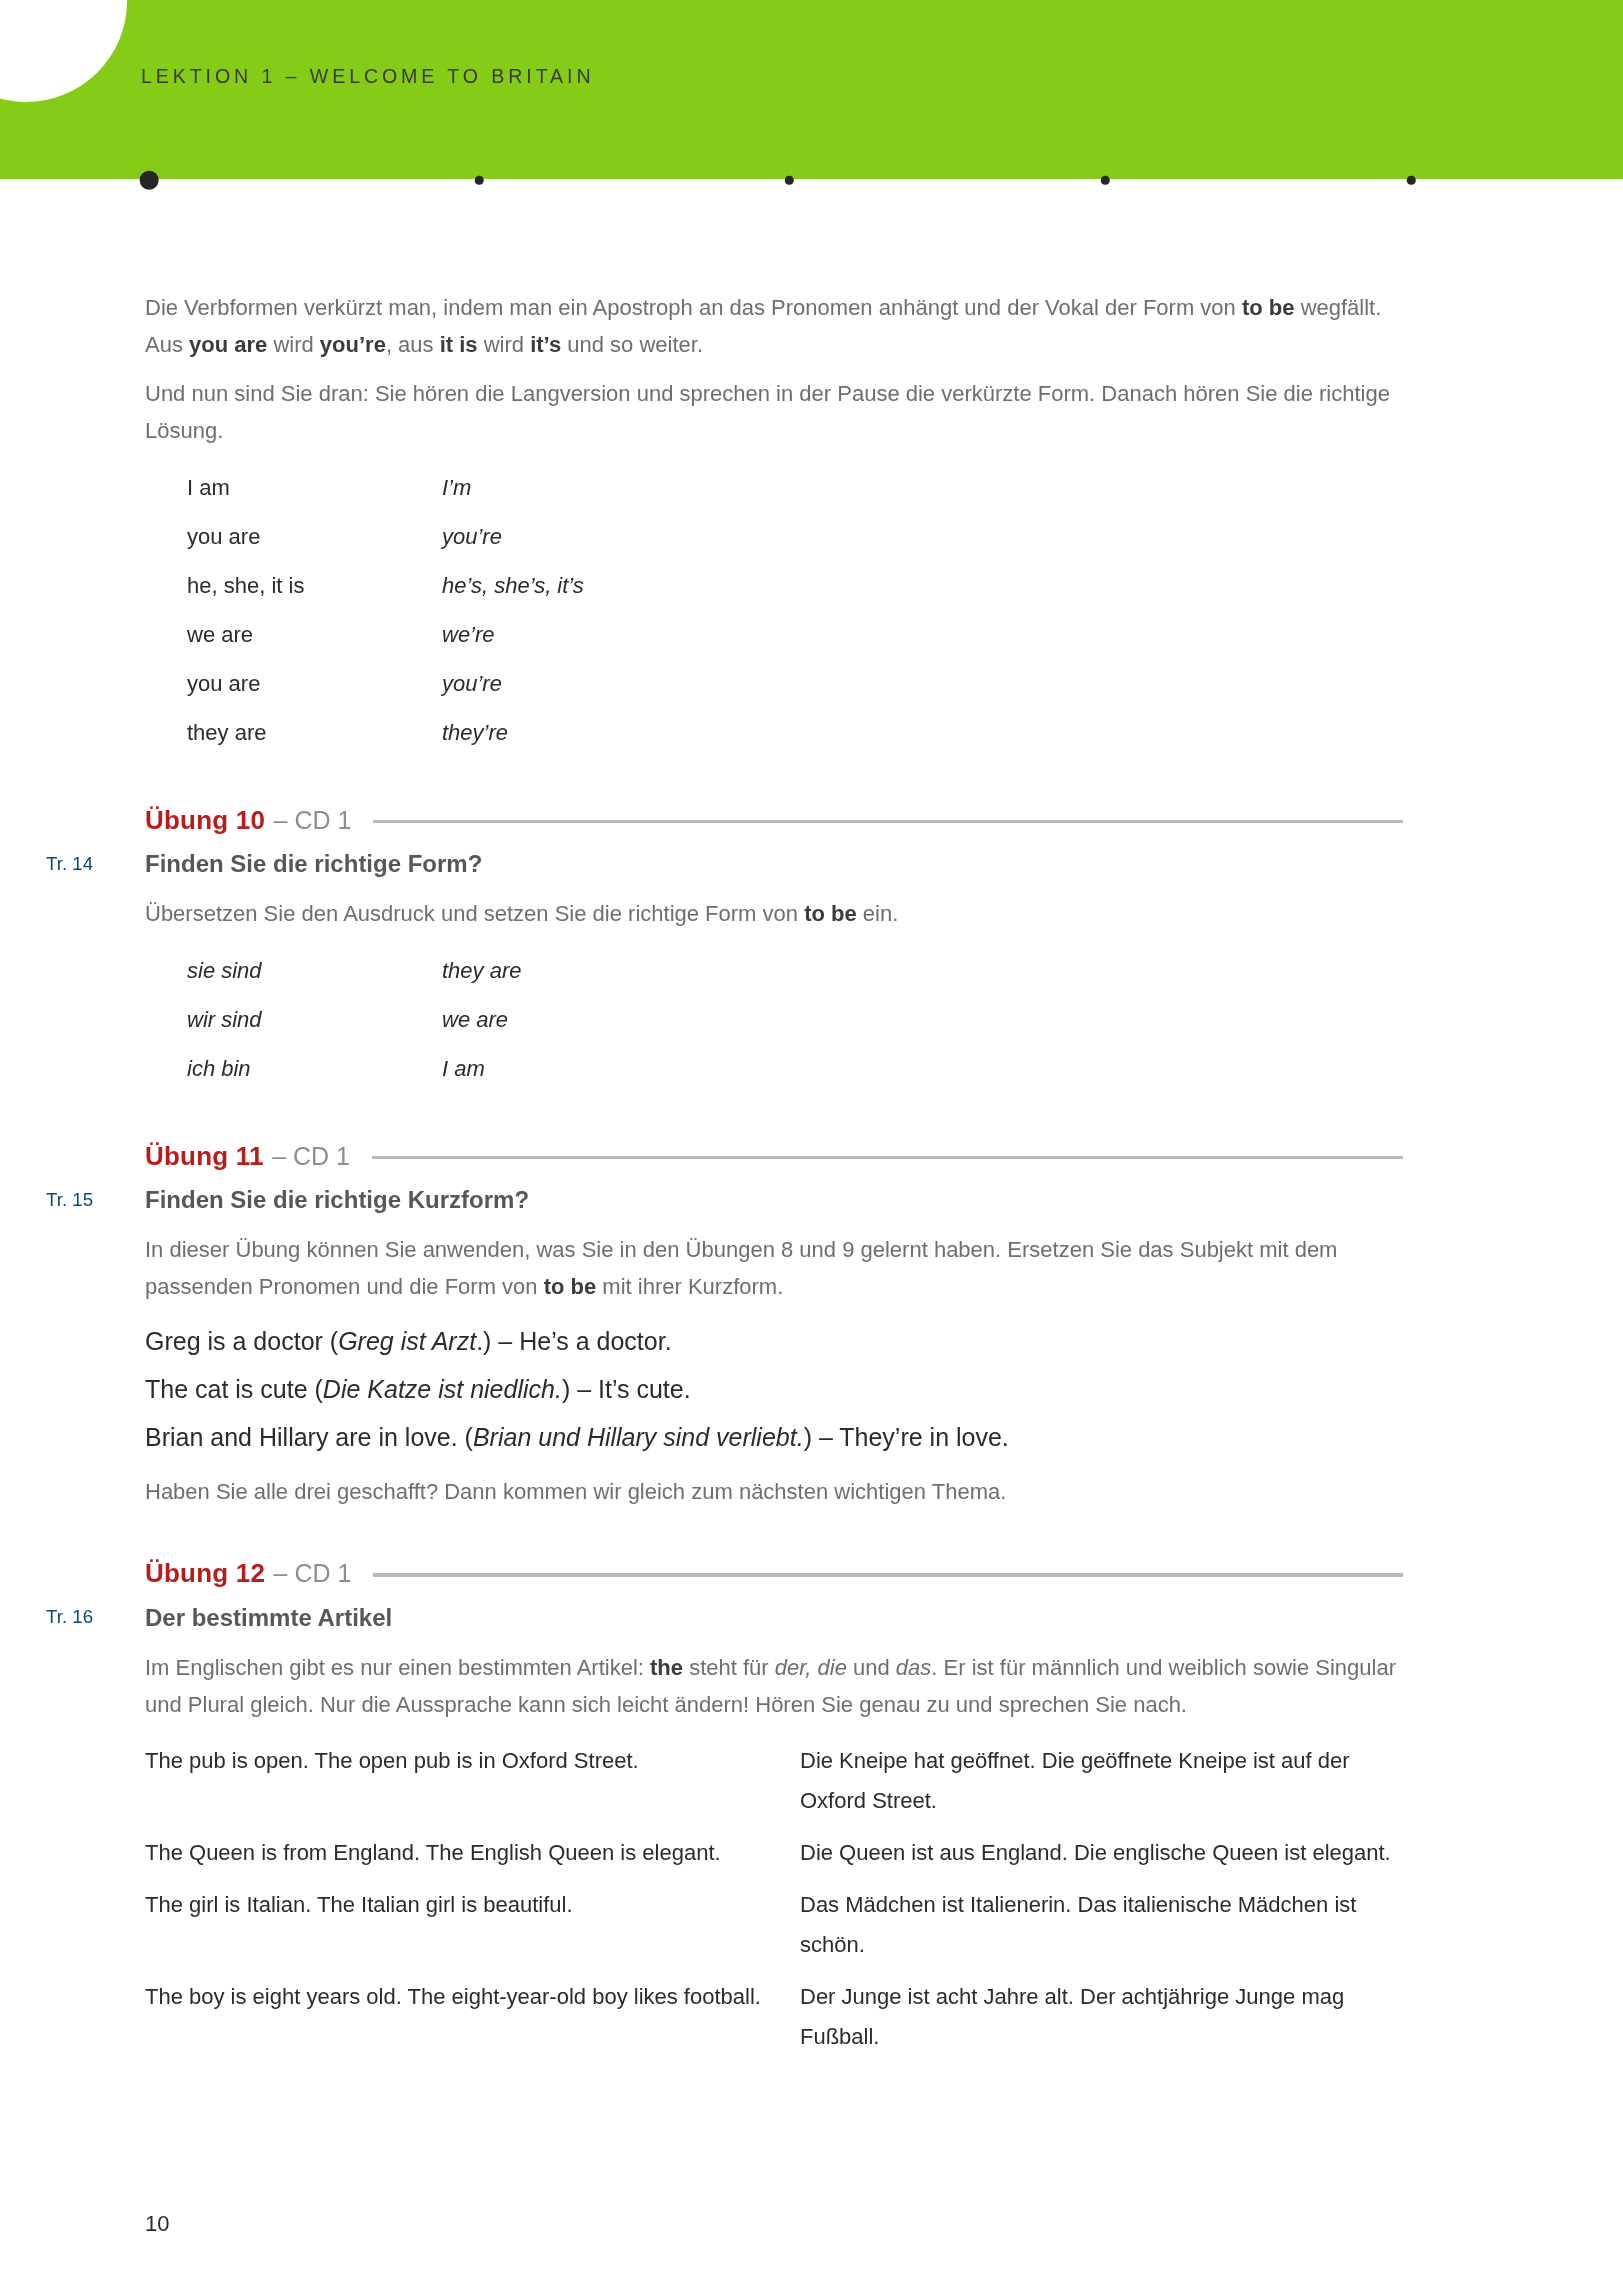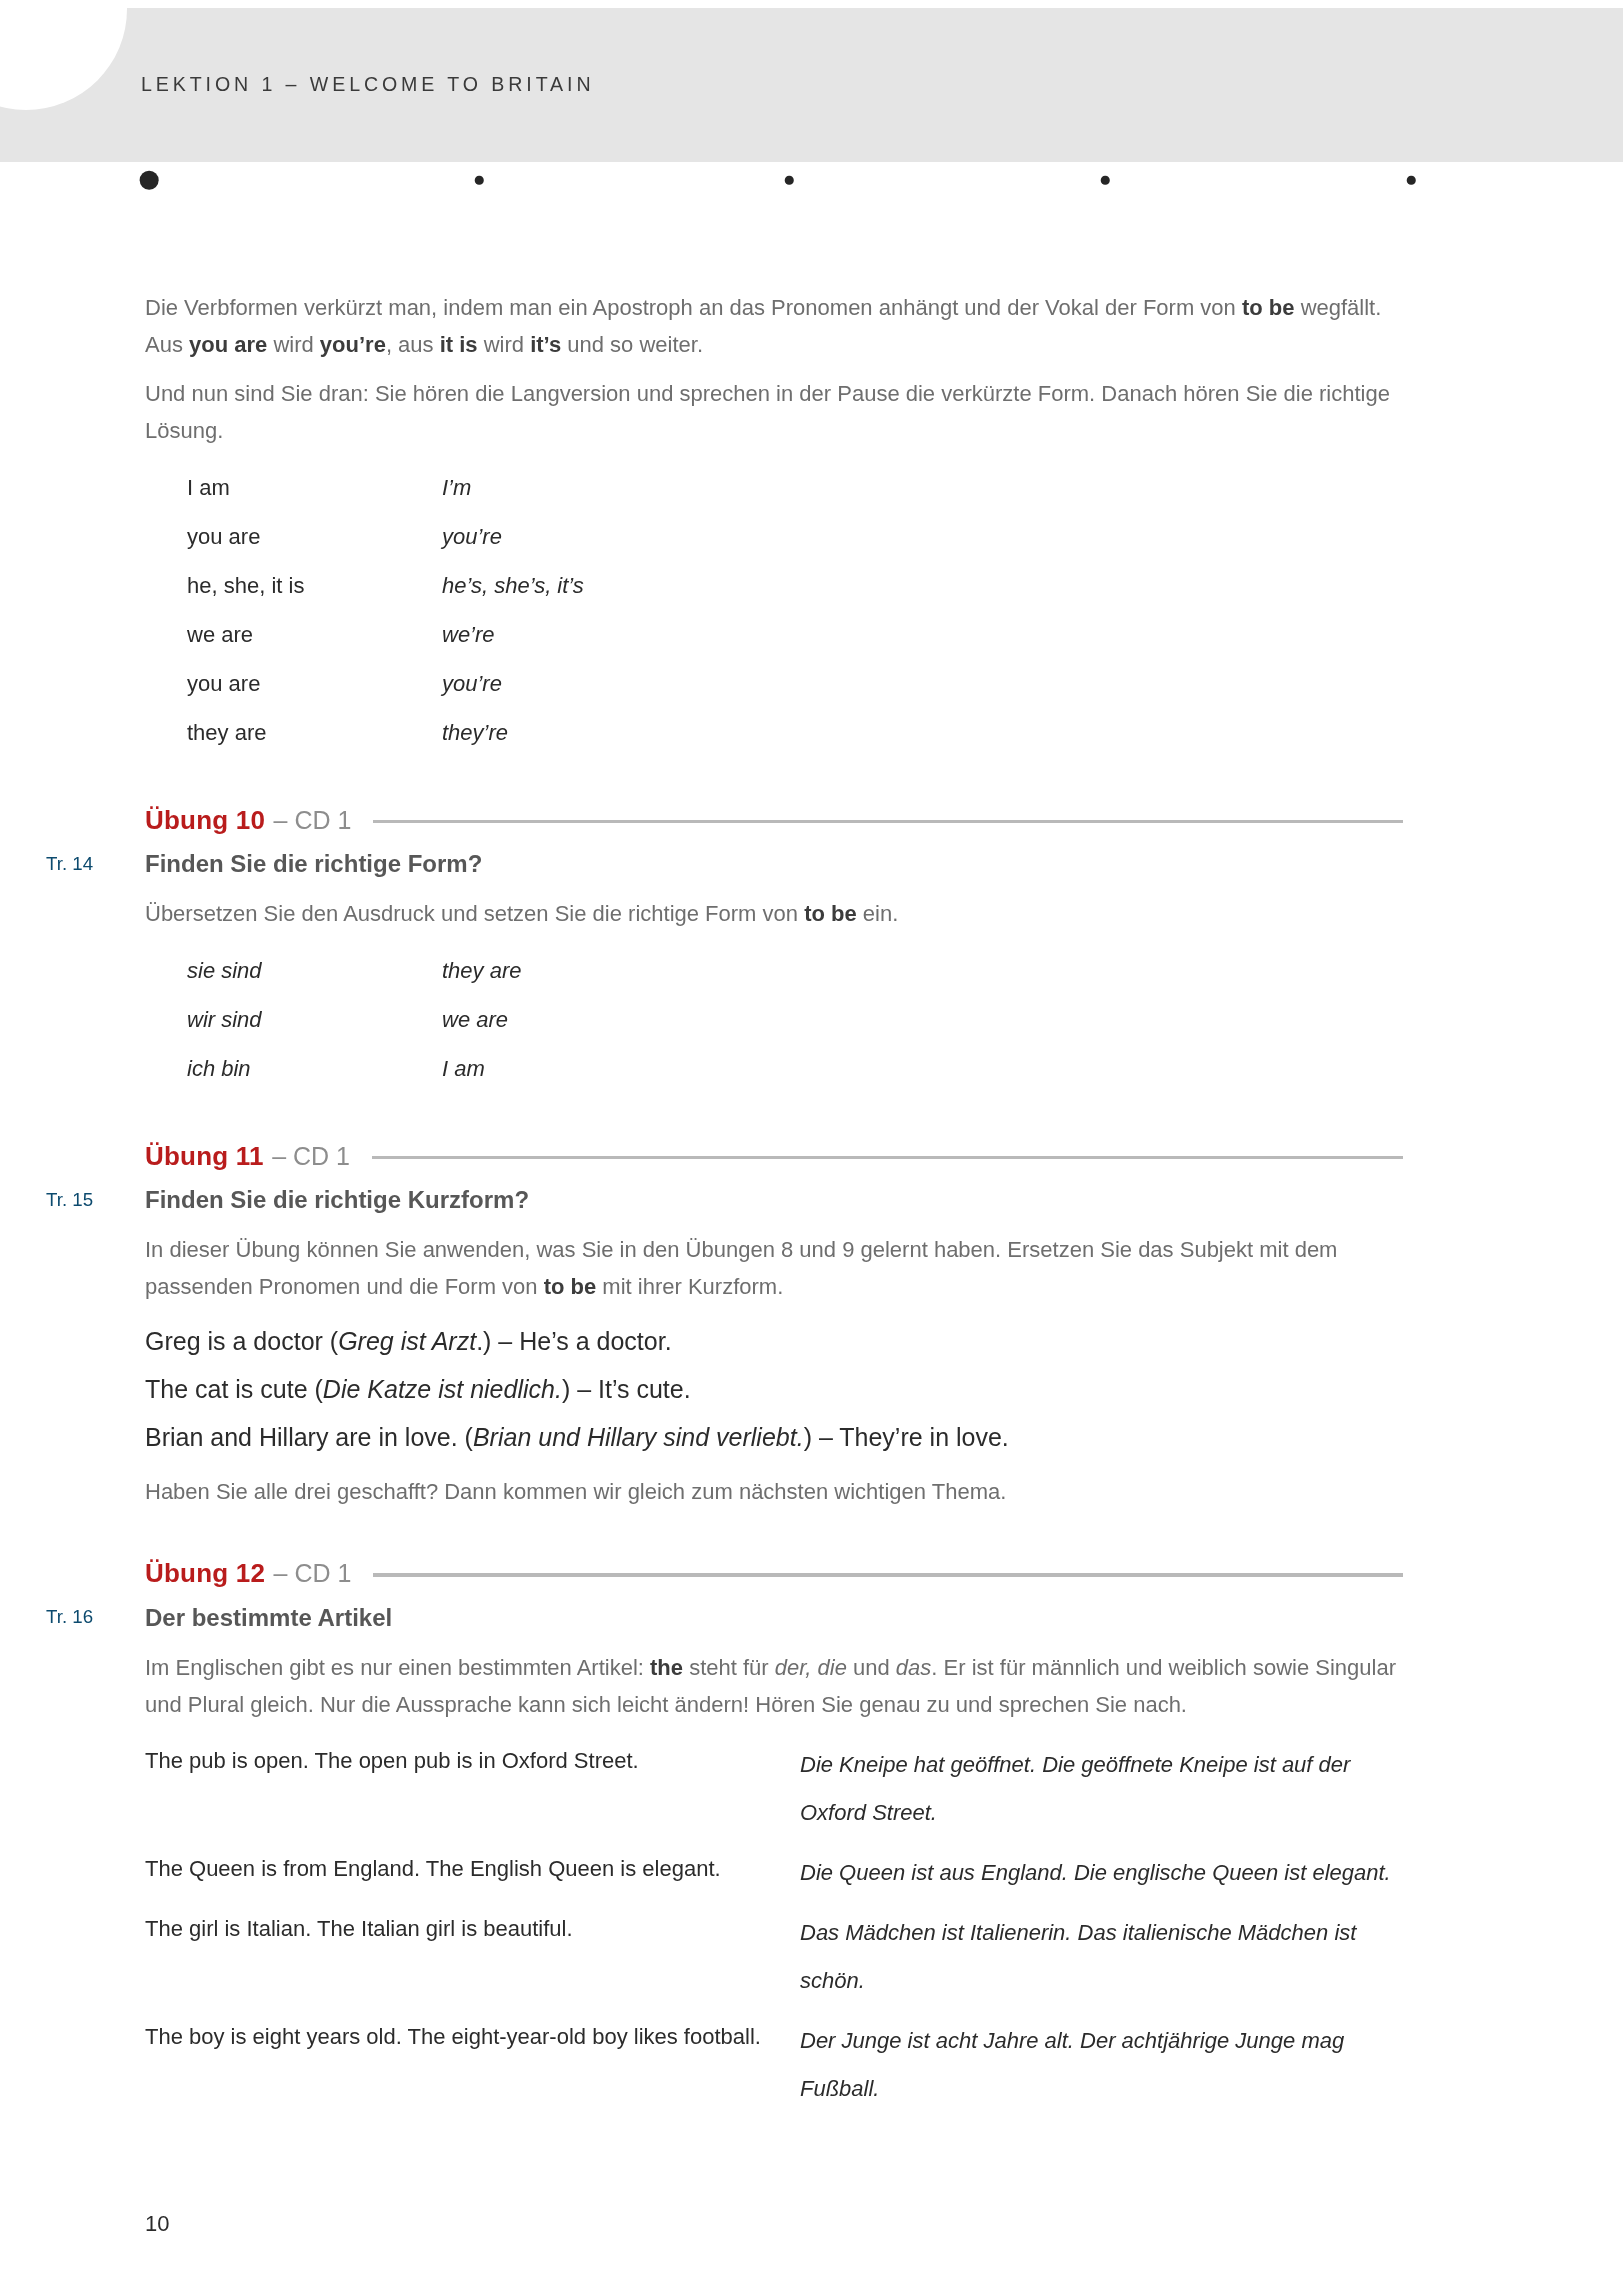--- a/index.html
+++ b/index.html
@@ -15,24 +15,24 @@
     position: relative;
     font-family: "Liberation Sans", "DejaVu Sans", sans-serif;
     color: #2b2b2b;
     overflow: hidden;
   }
 
   
   .header-band {
     position: absolute;
     left: 0;
-    top: 8px;
+    top: 0;
     width: 1623px;
-    height: 154px;
-    background: #e5e5e5;
+    height: 179px;
+    background: #84cc16;
   }
   .header-cutout {
     position: absolute;
     left: -75px;
     top: -100px;
     width: 202px;
     height: 202px;
     border-radius: 50%;
     background: #ffffff;
   }
@@ -176,23 +176,22 @@
     width: 655px;
     flex: 0 0 655px;
     font-size: 22px;
     line-height: 40px;
     color: #2b2b2b;
     padding-right: 25.5px;
   }
   .transtable .tright {
     flex: 1 1 auto;
     font-size: 22px;
-    line-height: 48px;
-    color: #2b2b2b;
-    font-style: italic;
+    line-height: 40px;
+    color: #2b2b2b;
   }
 
   
   .page-number {
     position: absolute;
     left: 145px;
     top: 2211px;
     font-size: 22px;
     font-weight: 400;
     color: #2b2b2b;

